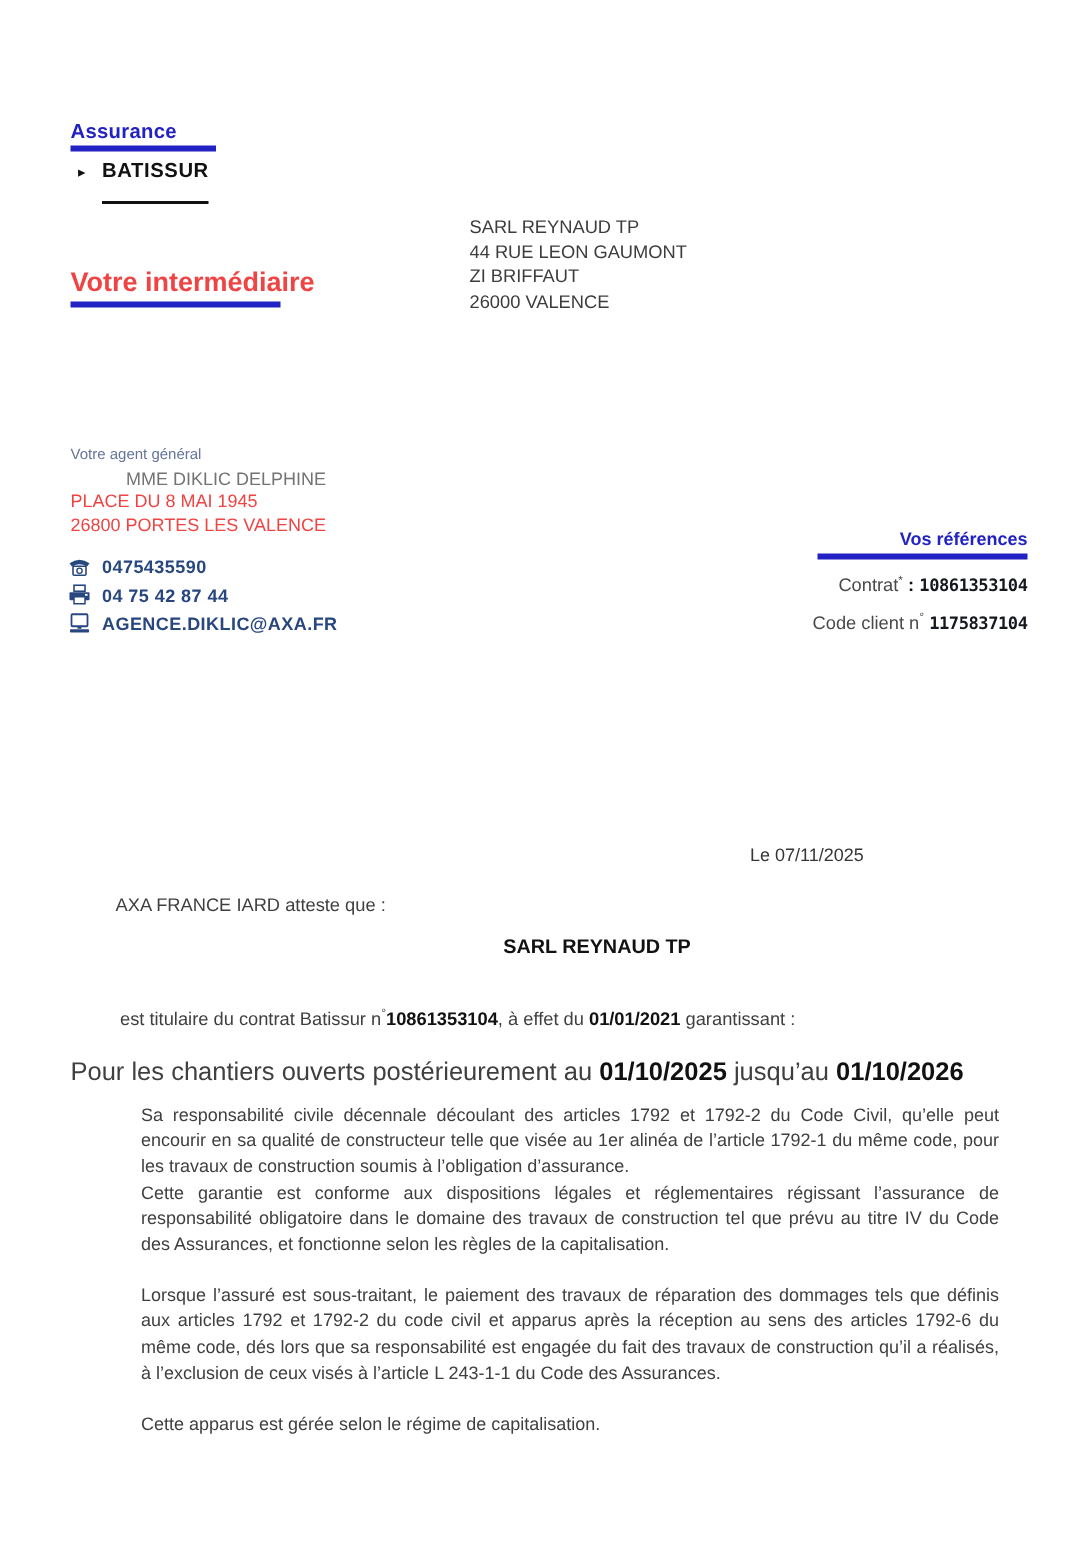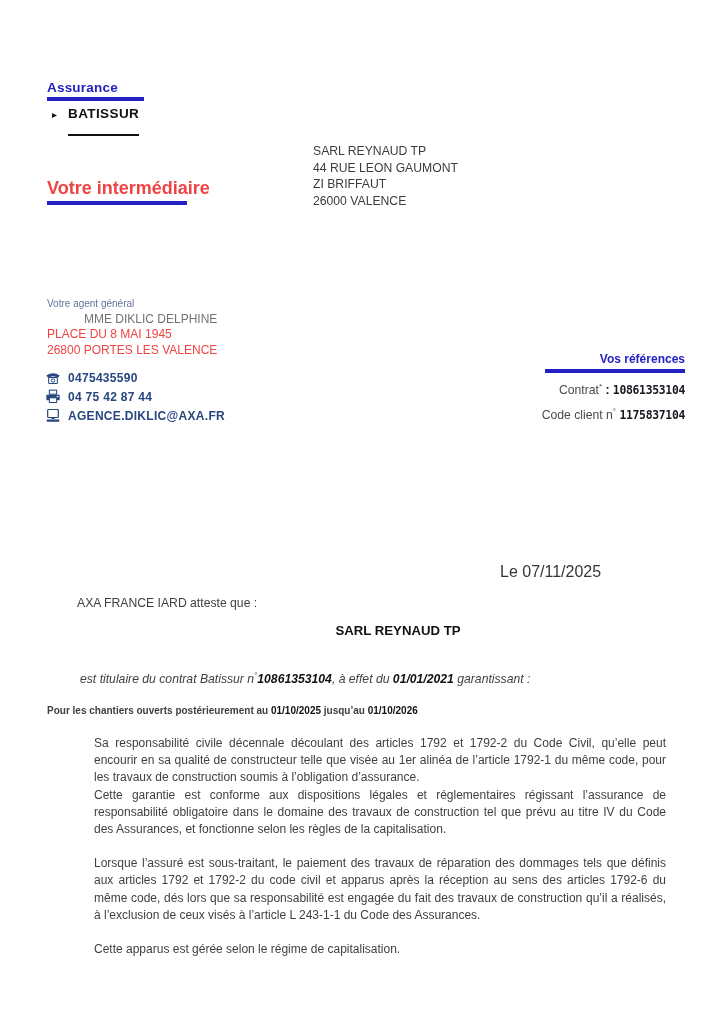--- a/index.html
+++ b/index.html
@@ -67,28 +67,28 @@
   }
   .ref-row { margin-top: 6px; font-size: 12.2px; color: #4a4a4a; line-height: 15px; }
   .ref-row:first-of-type { margin-top: 9px; }
   .ref-num {
     font-family: "DejaVu Sans Mono", monospace;
     font-weight: bold; color: #16181f; font-size: 11.4px; letter-spacing: -0.3px;
   }
   .ref-row sup { font-size: 8px; }
 
   
-  .date-line { position: absolute; left: 500px; top: 563px; font-size: 16px; color: #363636; }
+  .date-line { position: absolute; left: 500px; top: 563px; font-size: 12px; color: #363636; }
   .attest-line { position: absolute; left: 77px; top: 596px; font-size: 12.2px; color: #3f3f3f; text-align: right; }
   .company-block {
     position: absolute; left: 78px; top: 622px; width: 640px; text-align: center;
     color: #111; font-weight: bold; font-size: 13.2px; line-height: 17.5px;
   }
-  .holder-line { position: absolute; left: 80px; top: 671px; font-size: 12.2px; color: #3f3f3f; font-style: italic; }
-  .period-line { position: absolute; left: 47px; top: 705px; font-size: 10px; color: #3f3f3f; font-weight: bold; }
+  .holder-line { position: absolute; left: 80px; top: 671px; font-size: 12.2px; color: #3f3f3f; }
+  .period-line { position: absolute; left: 47px; top: 705px; font-size: 17px; color: #3f3f3f; }
   b.dk { color: #111; }
   sup.deg { font-size: 8px; }
 
   .paragraphs {
     position: absolute; left: 94px; top: 735px; width: 572px;
     font-size: 12px; line-height: 17.2px; color: #3f3f3f; text-align: justify;
   }
   .paragraphs .gap { height: 17px; }
 </style>
 </head>

